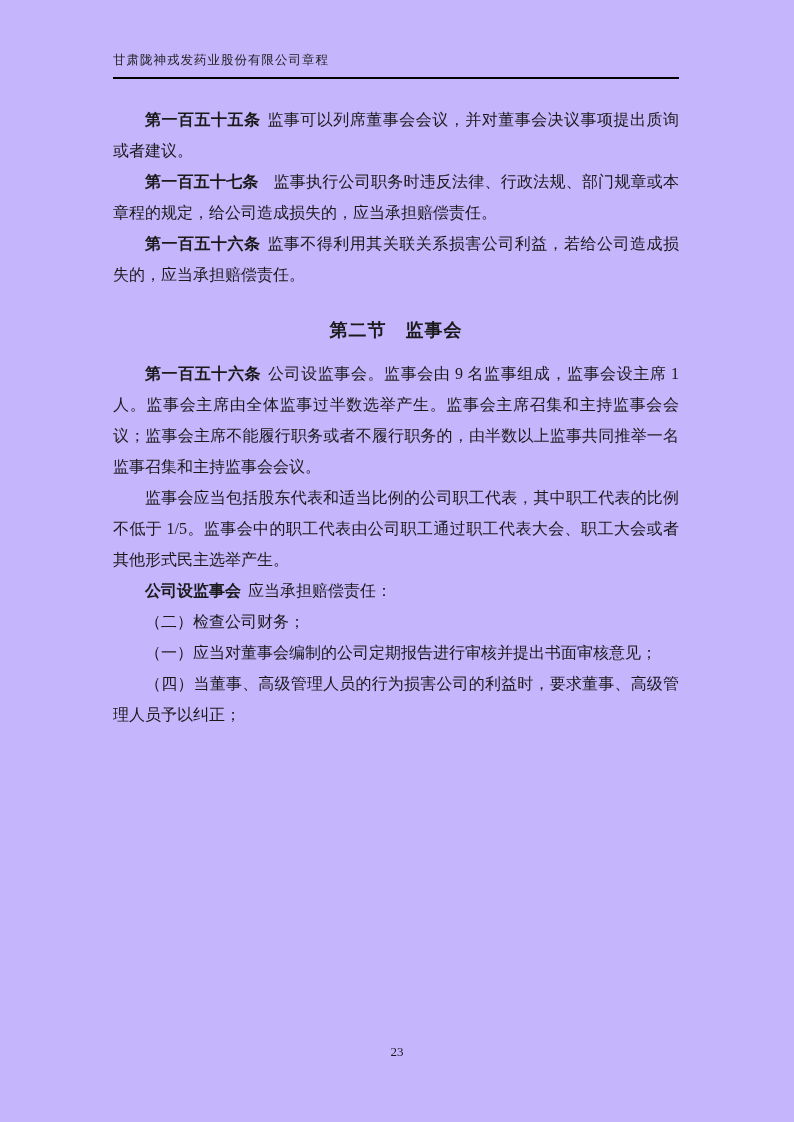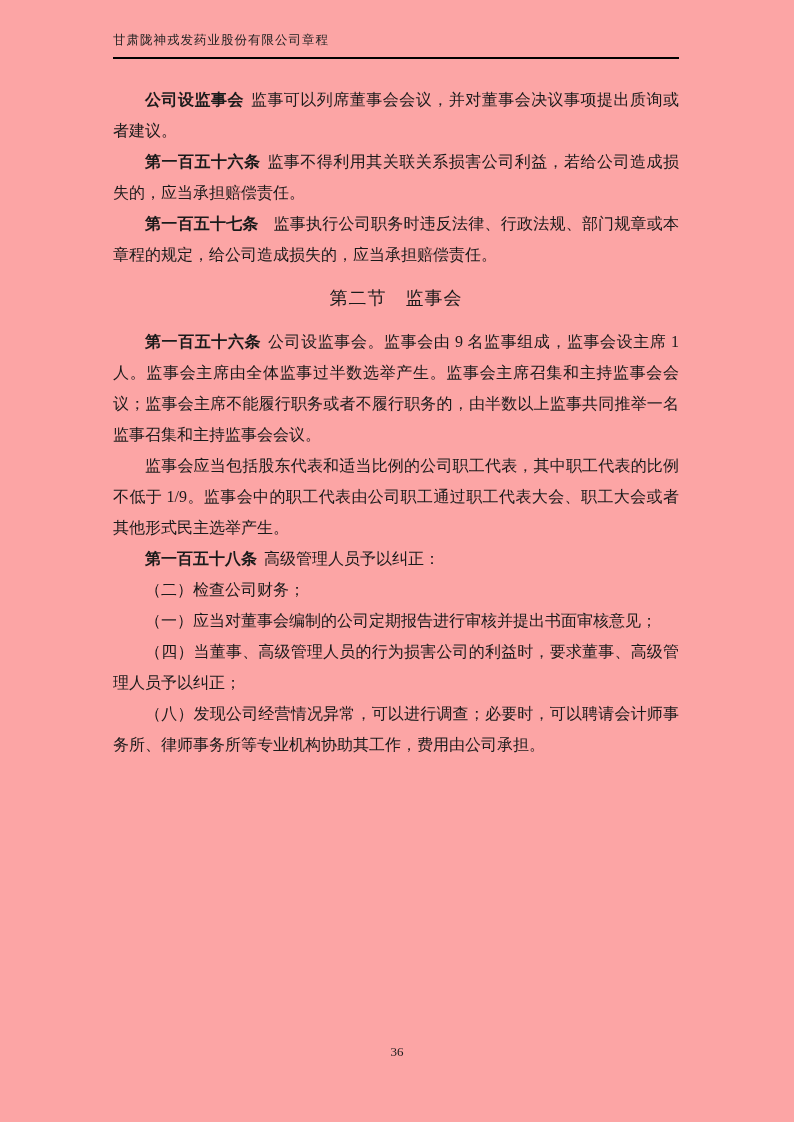--- a/index.html
+++ b/index.html
@@ -5,24 +5,24 @@
   html, body {
     margin: 0;
     padding: 0;
     background: #ffffff;
   }
   .page {
     position: relative;
     width: 794px;
     height: 1122px;
     box-sizing: border-box;
-    background: #fca5a5;
+    background: #c4b5fd;
     font-family: "Liberation Serif", "DejaVu Serif", serif;
     color: #1a1a1a;
-    padding: 32px 115px 0 113px;
+    padding: 52px 115px 0 113px;
     overflow: hidden;
   }
   .page-header {
     font-size: 12.5px;
     line-height: 16px;
     color: #222222;
     padding-bottom: 9px;
     border-bottom: 2px solid #000000;
     letter-spacing: 1px;
   }
@@ -37,54 +37,53 @@
     text-indent: 2em;
   }
   .article-number {
     font-weight: bold;
     margin-right: 7px;
   }
   .article-number.wide {
     margin-right: 15px;
   }
   .section-heading {
-    margin: 14px 0 14px 0;
+    margin: 26px 0 14px 0;
     text-align: center;
     text-indent: 0;
     font-size: 18px;
     line-height: 28px;
-    font-weight: normal;
+    font-weight: bold;
     letter-spacing: 1px;
   }
   .page-footer {
     position: absolute;
     left: 0;
     bottom: 62px;
     width: 100%;
     text-align: center;
     font-size: 13px;
     color: #1a1a1a;
   }
 </style>
 </head>
 <body>
 
 <div class="page">
   <div class="page-header">
     <span>甘肃陇神戎发药业股份有限公司章程</span>
   </div>
   <div class="document-body">
-      <p><span class="article-number">公司设监事会</span><span>监事可以列席董事会会议，并对董事会决议事项提出质询或者建议。</span></p>
+      <p><span class="article-number">第一百五十五条</span><span>监事可以列席董事会会议，并对董事会决议事项提出质询或者建议。</span></p>
+      <p><span class="article-number wide">第一百五十七条</span><span>监事执行公司职务时违反法律、行政法规、部门规章或本章程的规定，给公司造成损失的，应当承担赔偿责任。</span></p>
       <p><span class="article-number">第一百五十六条</span><span>监事不得利用其关联关系损害公司利益，若给公司造成损失的，应当承担赔偿责任。</span></p>
-      <p><span class="article-number wide">第一百五十七条</span><span>监事执行公司职务时违反法律、行政法规、部门规章或本章程的规定，给公司造成损失的，应当承担赔偿责任。</span></p>
       <h2 class="section-heading">第二节　监事会</h2>
       <p><span class="article-number">第一百五十六条</span><span>公司设监事会。监事会由 9 名监事组成，监事会设主席 1 人。监事会主席由全体监事过半数选举产生。监事会主席召集和主持监事会会议；监事会主席不能履行职务或者不履行职务的，由半数以上监事共同推举一名监事召集和主持监事会会议。</span></p>
-      <p>监事会应当包括股东代表和适当比例的公司职工代表，其中职工代表的比例不低于 1/9。监事会中的职工代表由公司职工通过职工代表大会、职工大会或者其他形式民主选举产生。</p>
-      <p><span class="article-number">第一百五十八条</span><span>高级管理人员予以纠正：</span></p>
+      <p>监事会应当包括股东代表和适当比例的公司职工代表，其中职工代表的比例不低于 1/5。监事会中的职工代表由公司职工通过职工代表大会、职工大会或者其他形式民主选举产生。</p>
+      <p><span class="article-number">公司设监事会</span><span>应当承担赔偿责任：</span></p>
       <p>（二）检查公司财务；</p>
       <p>（一）应当对董事会编制的公司定期报告进行审核并提出书面审核意见；</p>
       <p>（四）当董事、高级管理人员的行为损害公司的利益时，要求董事、高级管理人员予以纠正；</p>
-      <p>（八）发现公司经营情况异常，可以进行调查；必要时，可以聘请会计师事务所、律师事务所等专业机构协助其工作，费用由公司承担。</p>
     </div>
   <div class="page-footer">
-    <span>36</span>
+    <span>23</span>
   </div>
 </div>
 
 </body></html>

